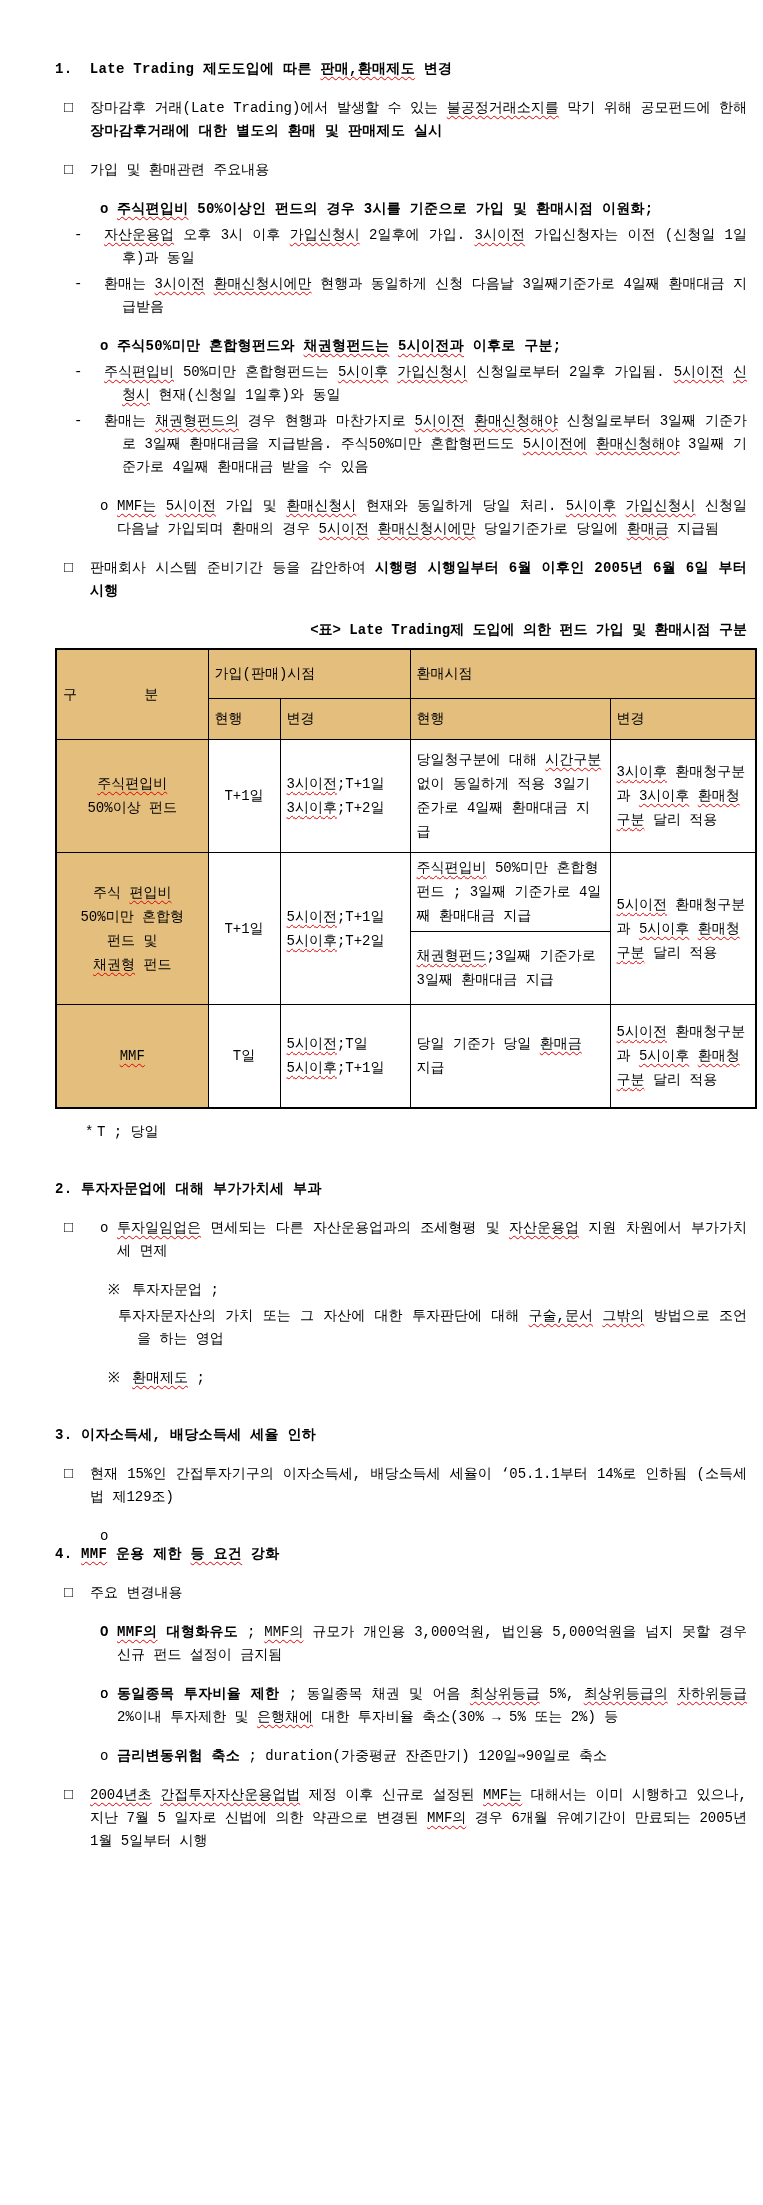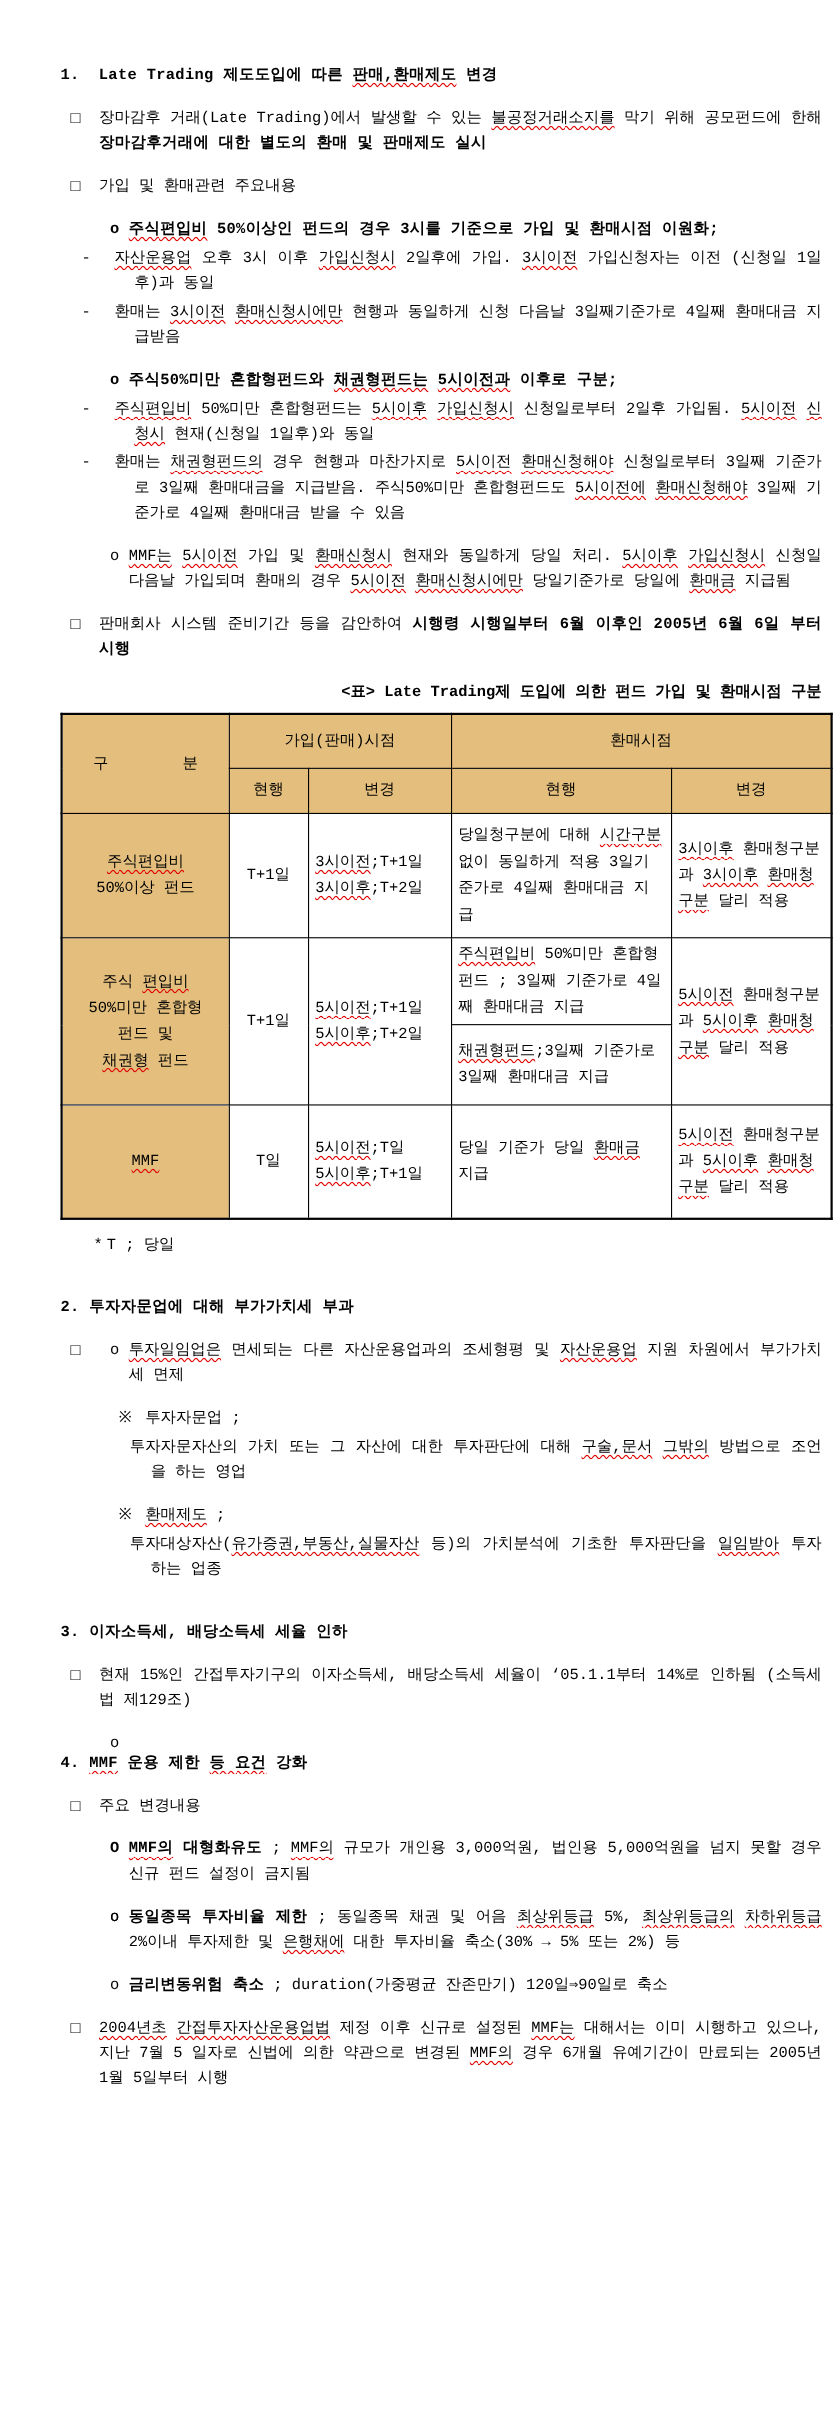--- a/index.html
+++ b/index.html
@@ -25,21 +25,21 @@
   
   .w{text-decoration-line:underline;text-decoration-style:wavy;
      text-decoration-color:#e00000;text-decoration-thickness:1px;
      text-underline-offset:3px;}
   
   .tbl{border-collapse:collapse;table-layout:fixed;width:700px;
        margin:6px 0 0 55px;border:2px solid #000;}
   .tbl th,.tbl td{border:1.5px solid #000;padding:3px 6px;
        font-size:14px;line-height:24px;font-weight:normal;
        vertical-align:middle;overflow:hidden;}
-  .tbl th{background:#e3be7d;text-align:center;}
+  .tbl th{background:#e3be7d;text-align:left;}
   .tbl td.cat{background:#e3be7d;text-align:center;}
   .tbl td.ctr{text-align:center;}
   .tbl td{text-align:left;}
   .th-group{white-space:pre;}
   .r-hdr1 th{height:42px;} .r-hdr2 th{height:34px;}
   .r1 td{height:106px;} .r2a td{height:66px;} .r2b td{height:66px;}
   .r3 td{height:96px;}
 </style>
 </head>
 <body>
@@ -109,21 +109,20 @@
   </table>
 
   <div id="flow-bottom">
       <div class="blk fn"><span class="bullet">*</span><span>T ; 당일</span></div>
       <div class="blk h"><span><b>2. 투자자문업에 대해 부가가치세 부과</b></span></div>
       <div class="blk sq"><span class="bullet">□</span></div>
       <div class="blk o"><span class="bullet">o</span><span><span class="w">투자일임업은</span> 면세되는 다른 자산운용업과의 조세형평 및 <span class="w">자산운용업</span> 지원 차원에서 부가가치세 면제</span></div>
       <div class="blk ref"><span class="bullet">※</span><span>투자자문업 ;</span></div>
       <div class="blk desc tight"><span>투자자문자산의 가치 또는 그 자산에 대한 투자판단에 대해 <span class="w">구술,문서</span> <span class="w">그밖의</span> 방법으로 조언을 하는 영업</span></div>
       <div class="blk ref"><span class="bullet">※</span><span><span class="w">환매제도</span> ;</span></div>
-      <div class="blk desc tight"><span>투자대상자산(<span class="w">유가증권,부동산,실물자산</span> 등)의 가치분석에 기초한 투자판단을 <span class="w">일임받아</span> 투자하는 업종</span></div>
       <div class="blk h"><span><b>3. 이자소득세, 배당소득세 세율 인하</b></span></div>
       <div class="blk sq"><span class="bullet">□</span><span>현재 15%인 간접투자기구의 이자소득세, 배당소득세 세율이 ‘05.1.1부터 14%로 인하됨 (소득세법 제129조)</span></div>
       <div class="blk o"><span class="bullet">o</span></div>
       <div class="blk h"><span><b>4. <span class="w">MMF</span> 운용 제한 <span class="w">등 요건</span> 강화</b></span></div>
       <div class="blk sq"><span class="bullet">□</span><span>주요 변경내용</span></div>
       <div class="blk o"><span class="bullet"><b>O</b></span><span><b><span class="w">MMF의</span> 대형화유도</b> ; <span class="w">MMF의</span> 규모가 개인용 3,000억원, 법인용 5,000억원을 넘지 못할 경우 신규 펀드 설정이 금지됨</span></div>
       <div class="blk o"><span class="bullet">o</span></div>
       <div class="blk o"><span class="bullet">o</span><span><b>동일종목 투자비율 제한</b> ; 동일종목 채권 및 어음 <span class="w">최상위등급</span> 5%, <span class="w">최상위등급의</span> <span class="w">차하위등급</span> 2%이내 투자제한 및 <span class="w">은행채에</span> 대한 투자비율 축소(30% → 5% 또는 2%) 등</span></div>
       <div class="blk o"><span class="bullet">o</span><span><b>금리변동위험 축소</b> ; duration(가중평균 잔존만기) 120일⇒90일로 축소</span></div>
       <div class="blk sq"><span class="bullet">□</span><span><span class="w">2004년초</span> <span class="w">간접투자자산운용업법</span> 제정 이후 신규로 설정된 <span class="w">MMF는</span> 대해서는 이미 시행하고 있으나, 지난 7월 5 일자로 신법에 의한 약관으로 변경된 <span class="w">MMF의</span> 경우 6개월 유예기간이 만료되는 2005년 1월 5일부터 시행</span></div>

